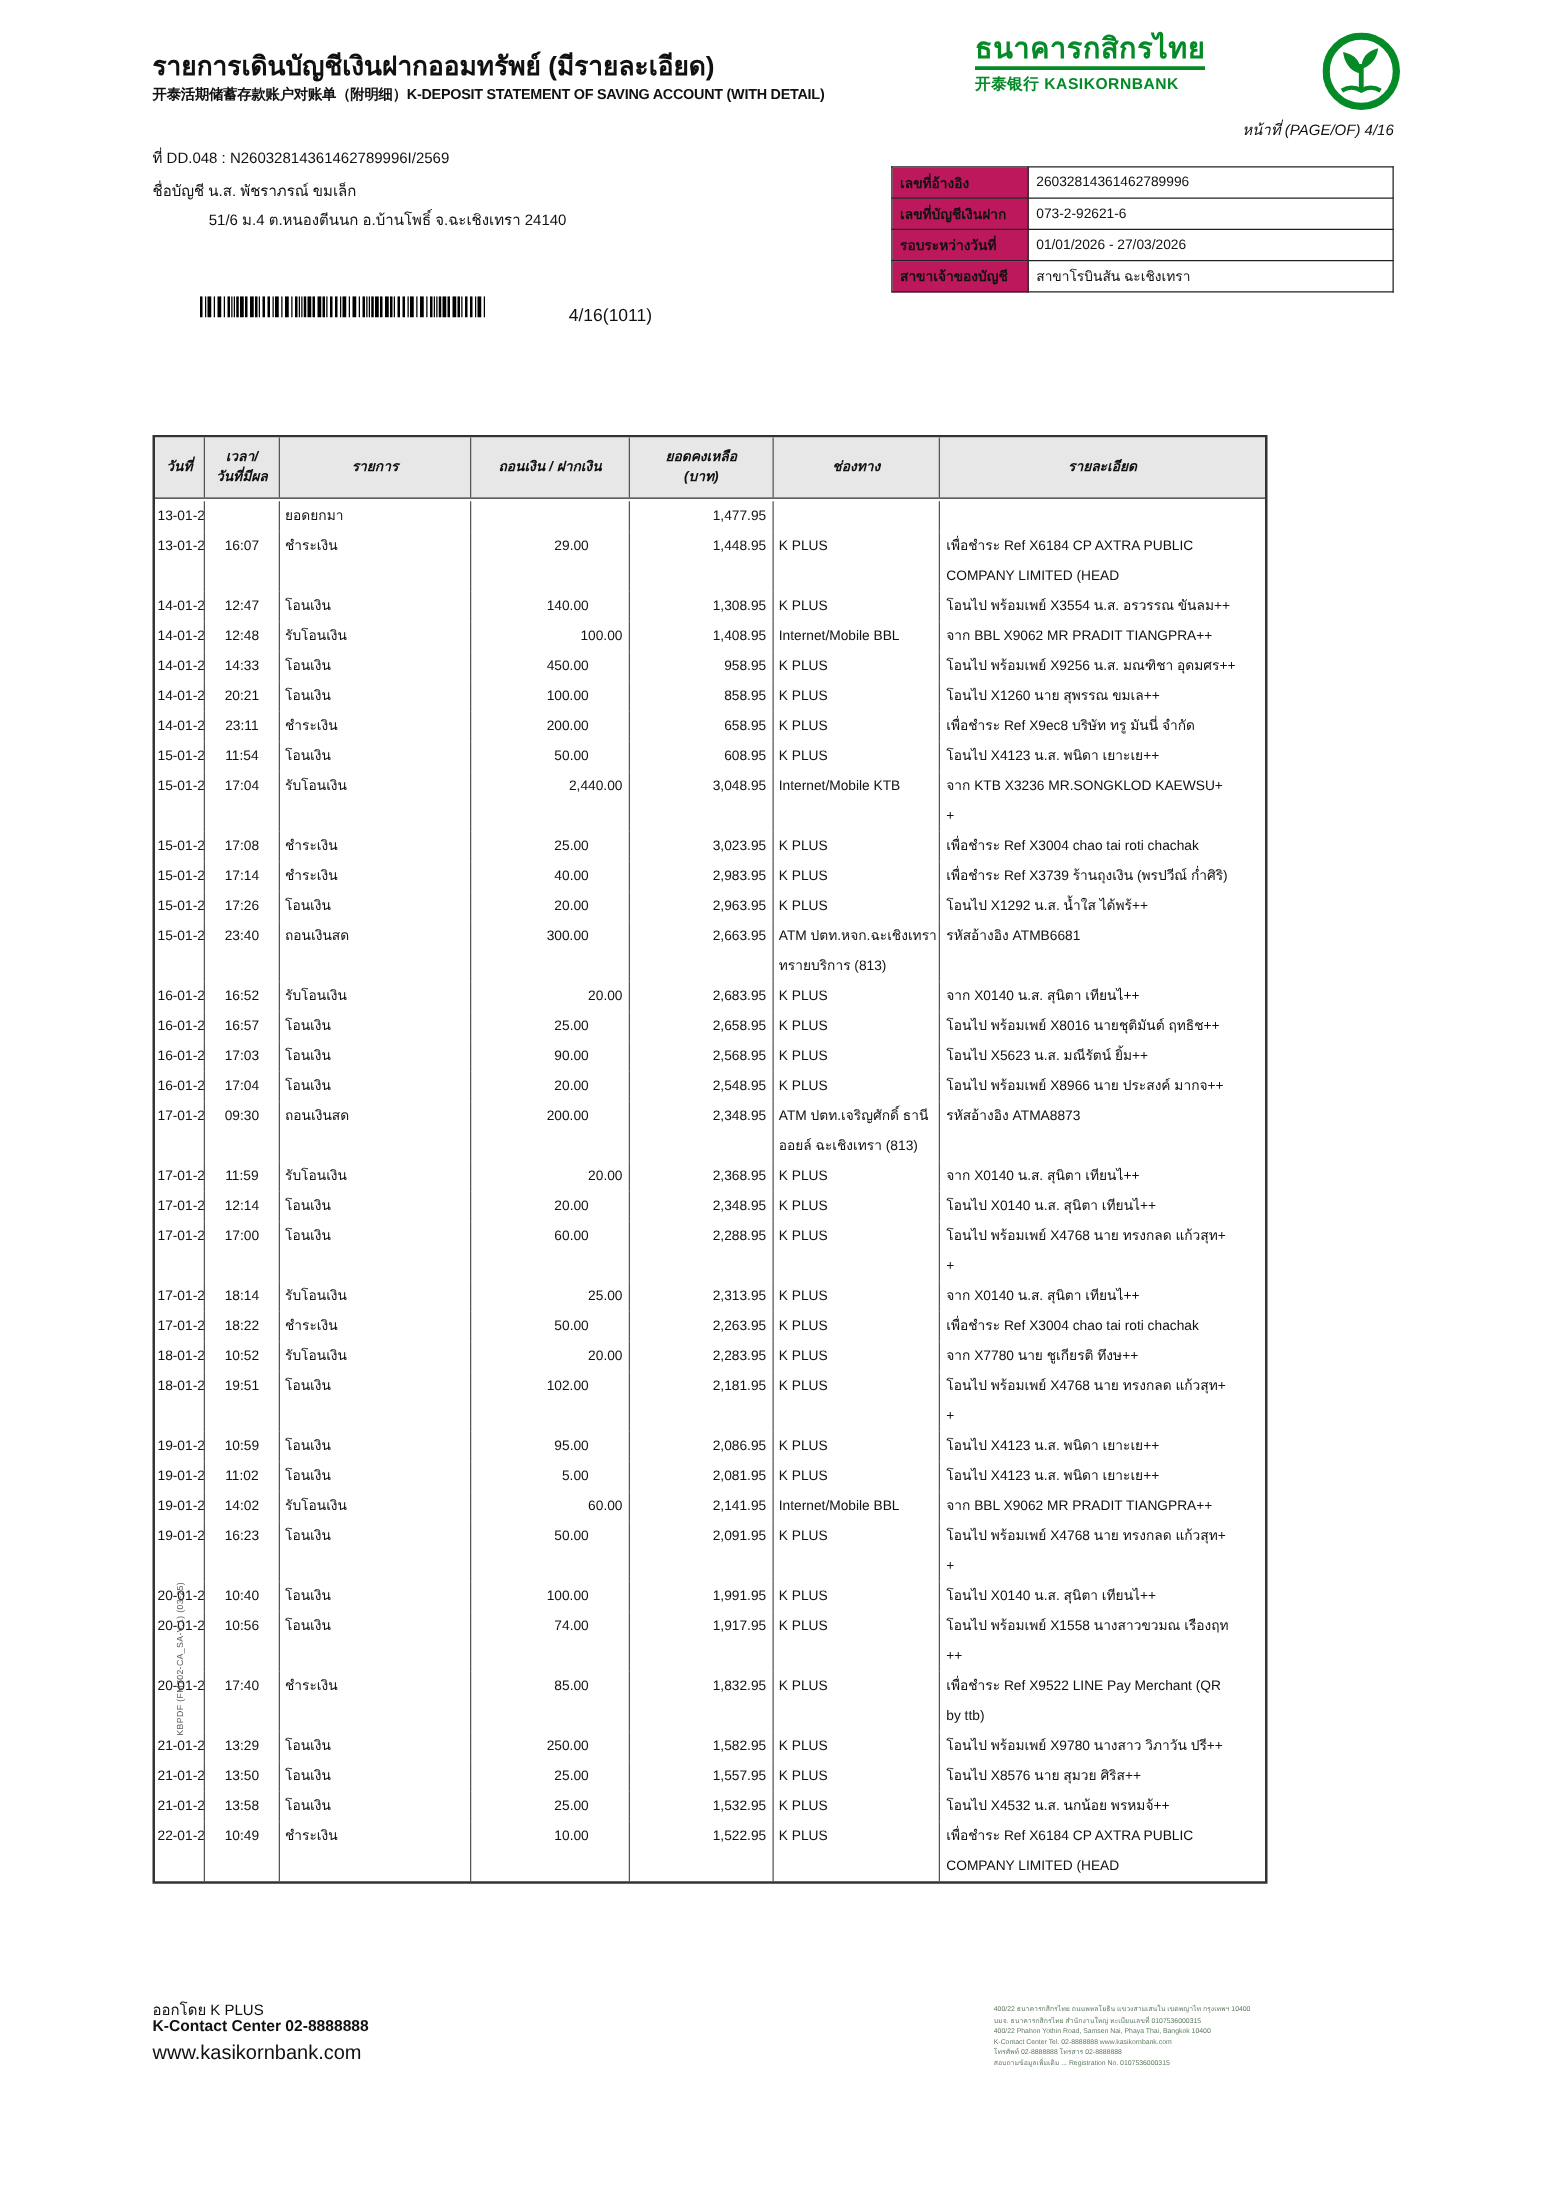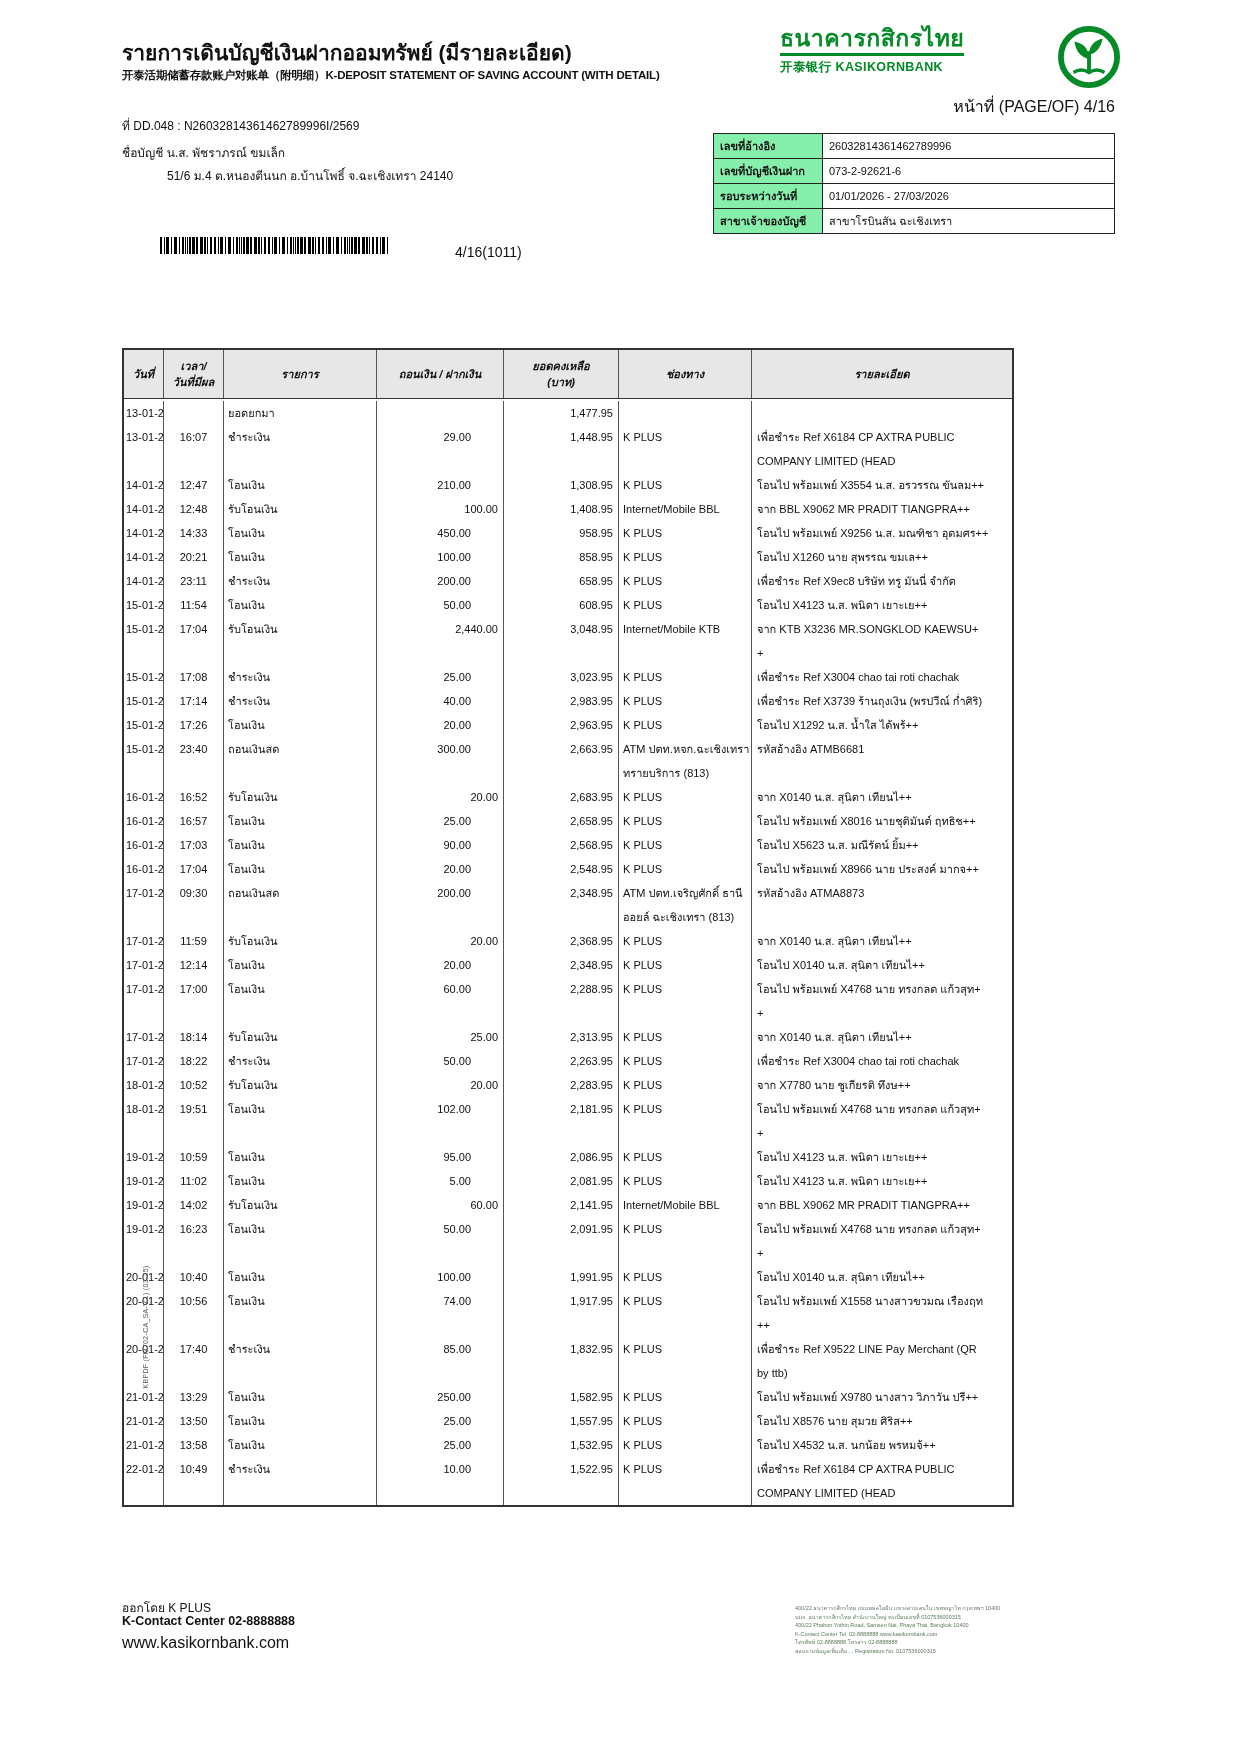--- a/index.html
+++ b/index.html
@@ -13,29 +13,29 @@
   
   .doc-title{left:122px;top:36px;font-size:21px;font-weight:bold;color:#111;}
   .doc-subtitle{left:122px;top:68px;font-size:11.5px;font-weight:bold;color:#111;letter-spacing:-0.2px;}
   .logo-wrap{left:780px;top:26px;width:340px;display:flex;align-items:flex-start;gap:10px;justify-content:space-between;}
   .logo-text{display:flex;flex-direction:column;align-items:flex-start;}
   .logo-th{font-size:23px;font-weight:bold;color:#048a26;letter-spacing:0.5px;line-height:1.05;}
   .logo-rule{width:100%;height:2.5px;background:#048a26;margin:3px 0 3px 0;}
   .logo-en{font-size:12.5px;font-weight:bold;color:#048a26;letter-spacing:0.4px;}
   .logo-mark{width:62px;height:62px;flex:0 0 auto;}
 
-  .page-of{left:815px;top:94px;width:300px;text-align:right;font-size:16px;color:#111;}
+  .page-of{left:815px;top:94px;width:300px;text-align:right;font-size:12px;color:#111;font-style:italic;}
   .doc-no{left:122px;top:116px;font-size:12px;color:#111;}
   .acct-name{left:122px;top:143px;font-size:12px;color:#111;}
   .acct-addr{left:167px;top:166px;font-size:12px;color:#111;}
 
   
   .info-table{left:713px;top:133px;width:402px;border:1px solid #222;border-collapse:collapse;}
   .info-table td{border:1px solid #222;font-size:11px;padding:3px 6px;height:16px;color:#111;}
-  .info-table td.lbl{background:#86efac;font-weight:bold;width:96px;}
+  .info-table td.lbl{background:#be185d;font-weight:bold;width:96px;}
 
   
   .barcode{left:160px;top:237px;}
   .barcode-caption{left:455px;top:244px;font-size:14px;color:#111;}
 
   
   .txn-table{left:122px;top:348px;width:888px;border:2px solid #333;border-bottom:2px solid #333;}
   .thead{display:grid;grid-template-columns:40px 60px 153px 127px 115px 133px 260px;
          background:#e7e7e7;border-bottom:1.5px solid #333;font-style:italic;}
   .thead .hc{border-right:1px solid #555;display:flex;flex-direction:column;justify-content:center;
@@ -233,21 +233,21 @@
         <div class="tc c-det">
           <div>เพื่อชำระ Ref X6184 CP AXTRA PUBLIC</div>
           <div>COMPANY LIMITED (HEAD</div>
         </div>
       </div>
       <div class="trow">
         <div class="tc c-date">14-01-26</div>
         <div class="tc c-time">12:47</div>
         <div class="tc c-desc">โอนเงิน</div>
         <div class="tc c-amt">
-          <span class="w">210.00</span>
+          <span class="w">140.00</span>
         </div>
         <div class="tc c-bal">1,308.95</div>
         <div class="tc c-ch">
           <div>K PLUS</div>
         </div>
         <div class="tc c-det">
           <div>โอนไป พร้อมเพย์ X3554 น.ส. อรวรรณ ขันลม++</div>
         </div>
       </div>
       <div class="trow">

